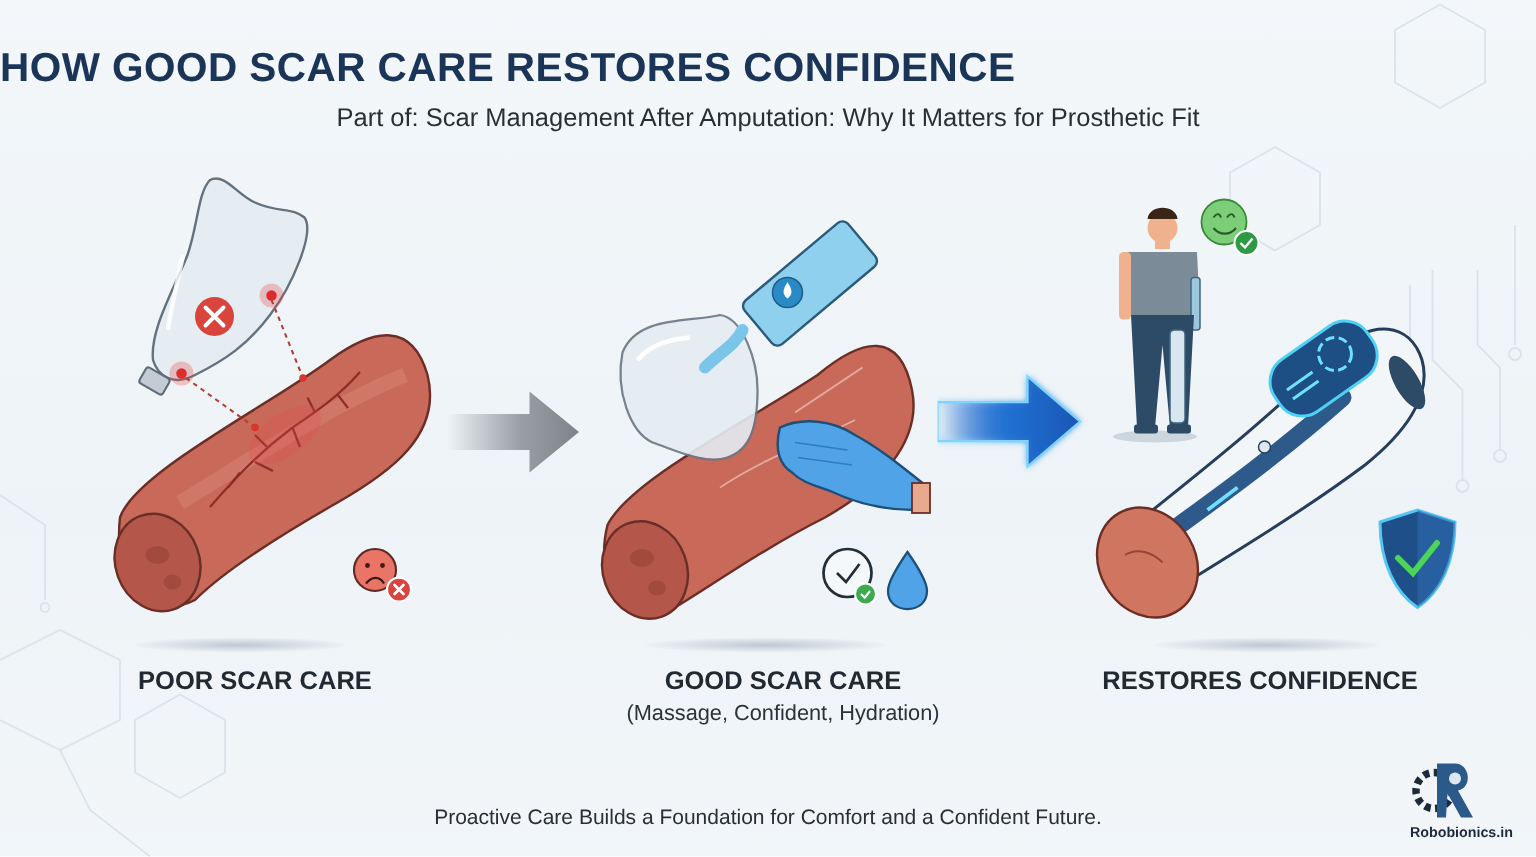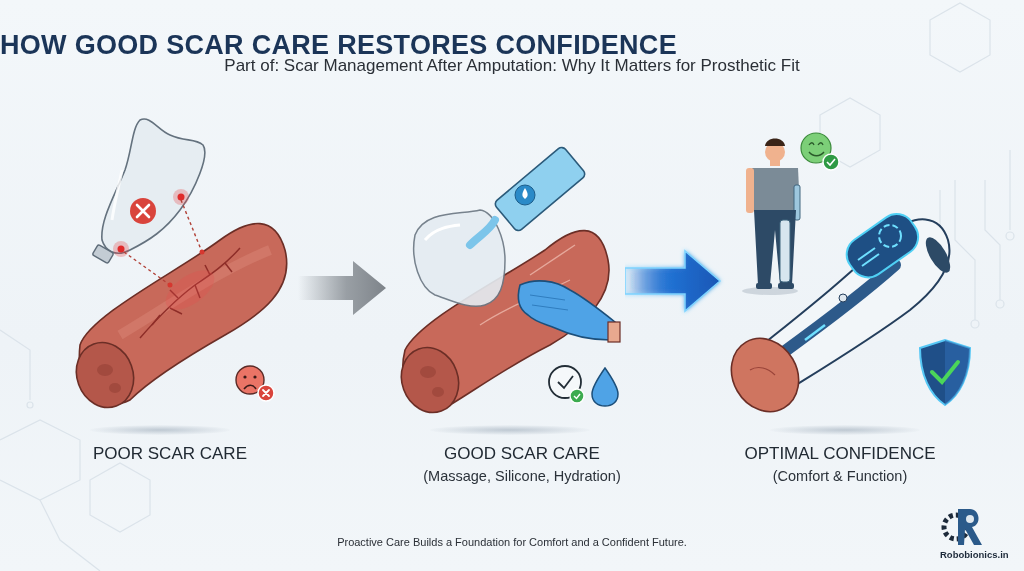--- a/index.html
+++ b/index.html
@@ -9,34 +9,34 @@
     background: linear-gradient(180deg, #f3f7fa 0%, #eef3f7 60%, #f2f6f9 100%);
     position: relative;
   }
   .bg-circuit { position: absolute; inset: 0; pointer-events: none; }
   .title {
     position: absolute; top: 30px; left: 0; width: 1024px; text-align: left;
     font-size: 27px; font-weight: 700; letter-spacing: 0.3px;
     color: #1b3558; margin: 0;
   }
   .subtitle {
-    position: absolute; top: 56px; left: 0; width: 1024px; text-align: center;
+    position: absolute; top: 69px; left: 0; width: 1024px; text-align: center;
     font-size: 17px; color: #2a2f36; margin: 0;
   }
   .panel-art { position: absolute; }
   .label-block { position: absolute; text-align: center; color: #1f2933; }
-  .label-title { font-size: 17px; font-weight: 400; line-height: 22px; color: #212a33; }
+  .label-title { font-size: 17px; font-weight: 700; line-height: 22px; color: #212a33; }
   .label-sub { font-size: 14.5px; line-height: 22px; color: #2b323a; }
   .shadow-ellipse {
     position: absolute; height: 10px; border-radius: 50%;
     background: radial-gradient(ellipse at center, rgba(150,165,180,0.55) 0%, rgba(150,165,180,0.0) 75%);
   }
   .footer {
     position: absolute; top: 536px; left: 0; width: 1024px; text-align: center;
-    font-size: 11px; color: #2a2f36;
+    font-size: 14px; color: #2a2f36;
   }
   .logo { position: absolute; left: 940px; top: 505px; width: 84px; }
   .logo-text { font-size: 9.5px; font-weight: 700; color: #1d2a3a; margin-top: -2px; }
 </style>
 </head>
 <body>
 
 <svg class="bg-circuit" width="1024" height="571" viewBox="0 0 1024 571">
   <g stroke="#dbe3ea" stroke-width="1.2" fill="none">
     <polygon points="820,115 850,98 880,115 880,150 850,167 820,150"></polygon>
@@ -223,25 +223,24 @@
     <path d="M232,272 L242,282 L258,262" stroke="#4bd65a" stroke-width="4" fill="none" stroke-linecap="round"></path>
   </g>
 </svg>
 <div class="shadow-ellipse" style="left:770px;top:425px;width:150px"></div>
 
 <div class="label-block" style="left:40px;top:443px;width:260px">
   <div class="label-title">POOR SCAR CARE</div>
 </div>
 <div class="label-block" style="left:382px;top:443px;width:280px">
   <div class="label-title">GOOD SCAR CARE</div>
-  <div class="label-sub">(Massage, Silicone, Hydration)</div>
+  <div class="label-sub">(Massage, Confident, Hydration)</div>
 </div>
 <div class="label-block" style="left:700px;top:443px;width:280px">
-  <div class="label-title">OPTIMAL CONFIDENCE</div>
-  <div class="label-sub">(Comfort &amp; Function)</div>
+  <div class="label-title">RESTORES CONFIDENCE</div>
 </div>
 
 <div class="footer">Proactive Care Builds a Foundation for Comfort and a Confident Future.</div>
 
 <div class="logo">
   <svg width="46" height="42" viewBox="0 0 46 42">
     <circle cx="16" cy="22" r="12" fill="none" stroke="#1d2a3a" stroke-width="5" stroke-dasharray="4,3"></circle>
     <path d="M18,4 L30,4 C40,4 42,20 32,22 L42,40 L34,40 L25,24 L24,40 L18,40 Z" fill="#2b5a8a"></path>
     <circle cx="30" cy="14" r="4" fill="#dfe7ee"></circle>
   </svg>

